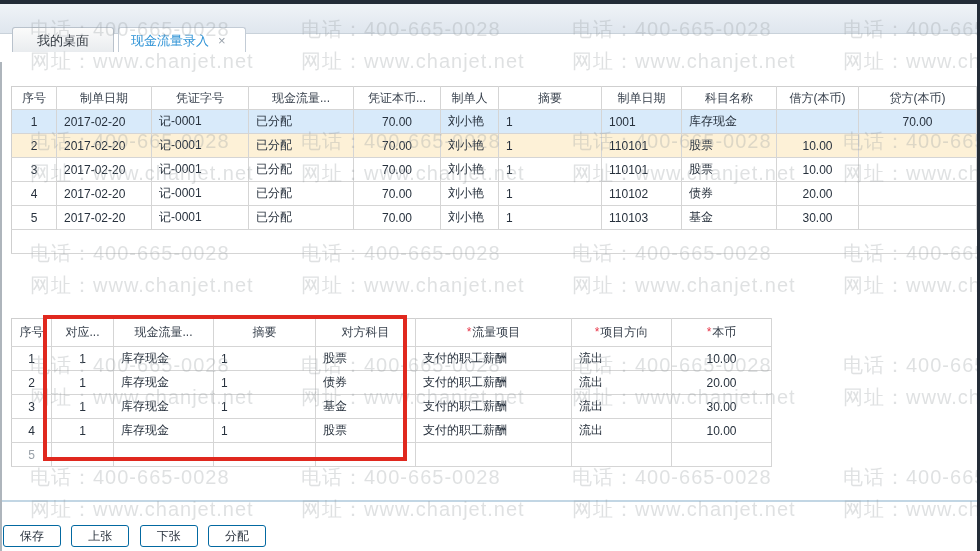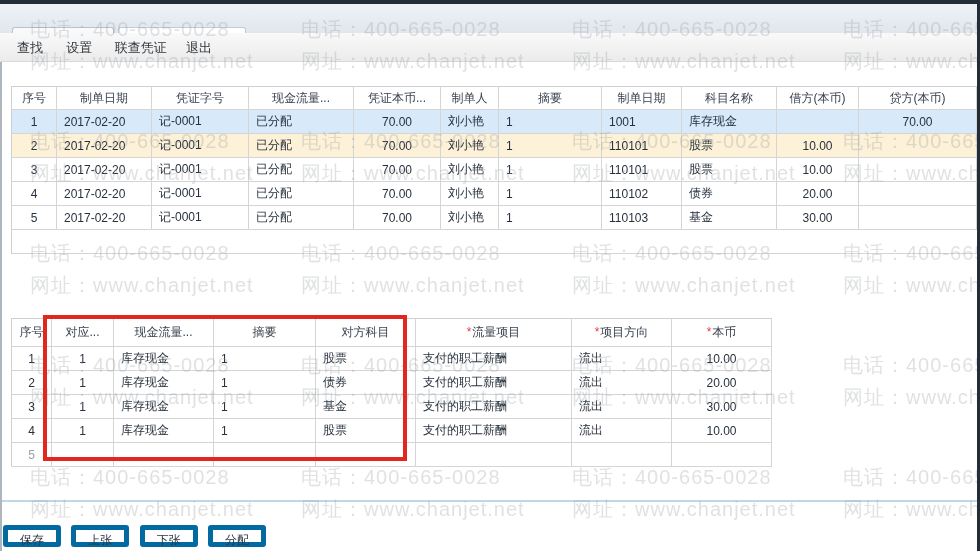--- a/index.html
+++ b/index.html
@@ -48,21 +48,21 @@
   #lower-table .row-total .c7{color:#dd2222;}
   .req{color:#e8374a;margin-right:1px;}
   
   .redrect{position:absolute;left:43px;top:315px;width:364px;height:146px;
     border:4px solid #e0281e;box-sizing:border-box;z-index:6;pointer-events:none;}
   
   .separator{position:absolute;left:0;top:500px;width:977px;height:2px;background:#c2d6e4;z-index:1;}
   
   .footer{position:absolute;left:3px;top:525px;z-index:2;}
   .fbtn{display:inline-block;width:58px;height:22px;line-height:20px;box-sizing:border-box;
-    margin-right:7px;background:#ffffff;border:5px solid #0369a1;border-radius:3px;
+    margin-right:7px;background:#ffffff;border:1px solid #0369a1;border-radius:3px;
     text-align:center;font-size:12px;color:#2c3540;cursor:pointer;}
   
   .wmlayer{position:absolute;left:0;top:0;width:980px;height:551px;z-index:5;pointer-events:none;overflow:hidden;}
   .wm{position:absolute;font-size:20px;letter-spacing:1px;color:rgba(150,155,160,0.30);white-space:nowrap;}
 </style>
 </head>
 <body>
 
 <div class="window">
 
@@ -72,26 +72,20 @@
 
   <div class="tabbar">
     <div class="tab inactive">
       <span>我的桌面</span>
     </div>
     <div class="tab active">
       <span>现金流量录入</span><span class="close">×</span>
     </div>
   </div>
 
-  <div class="toolbar">
-    <span class="titem m1">查找</span>
-    <span class="titem m2">设置</span>
-    <span class="titem m3">联查凭证</span>
-    <span class="titem">退出</span>
-  </div>
 
   <div class="tablebox" style="left:3px;top:86px;" id="upper-table">
       <table>
         <colgroup>
           <col style="width: 45px;">
           <col style="width: 95px;">
           <col style="width: 97px;">
           <col style="width: 105px;">
           <col style="width: 87px;">
           <col style="width: 58px;">

